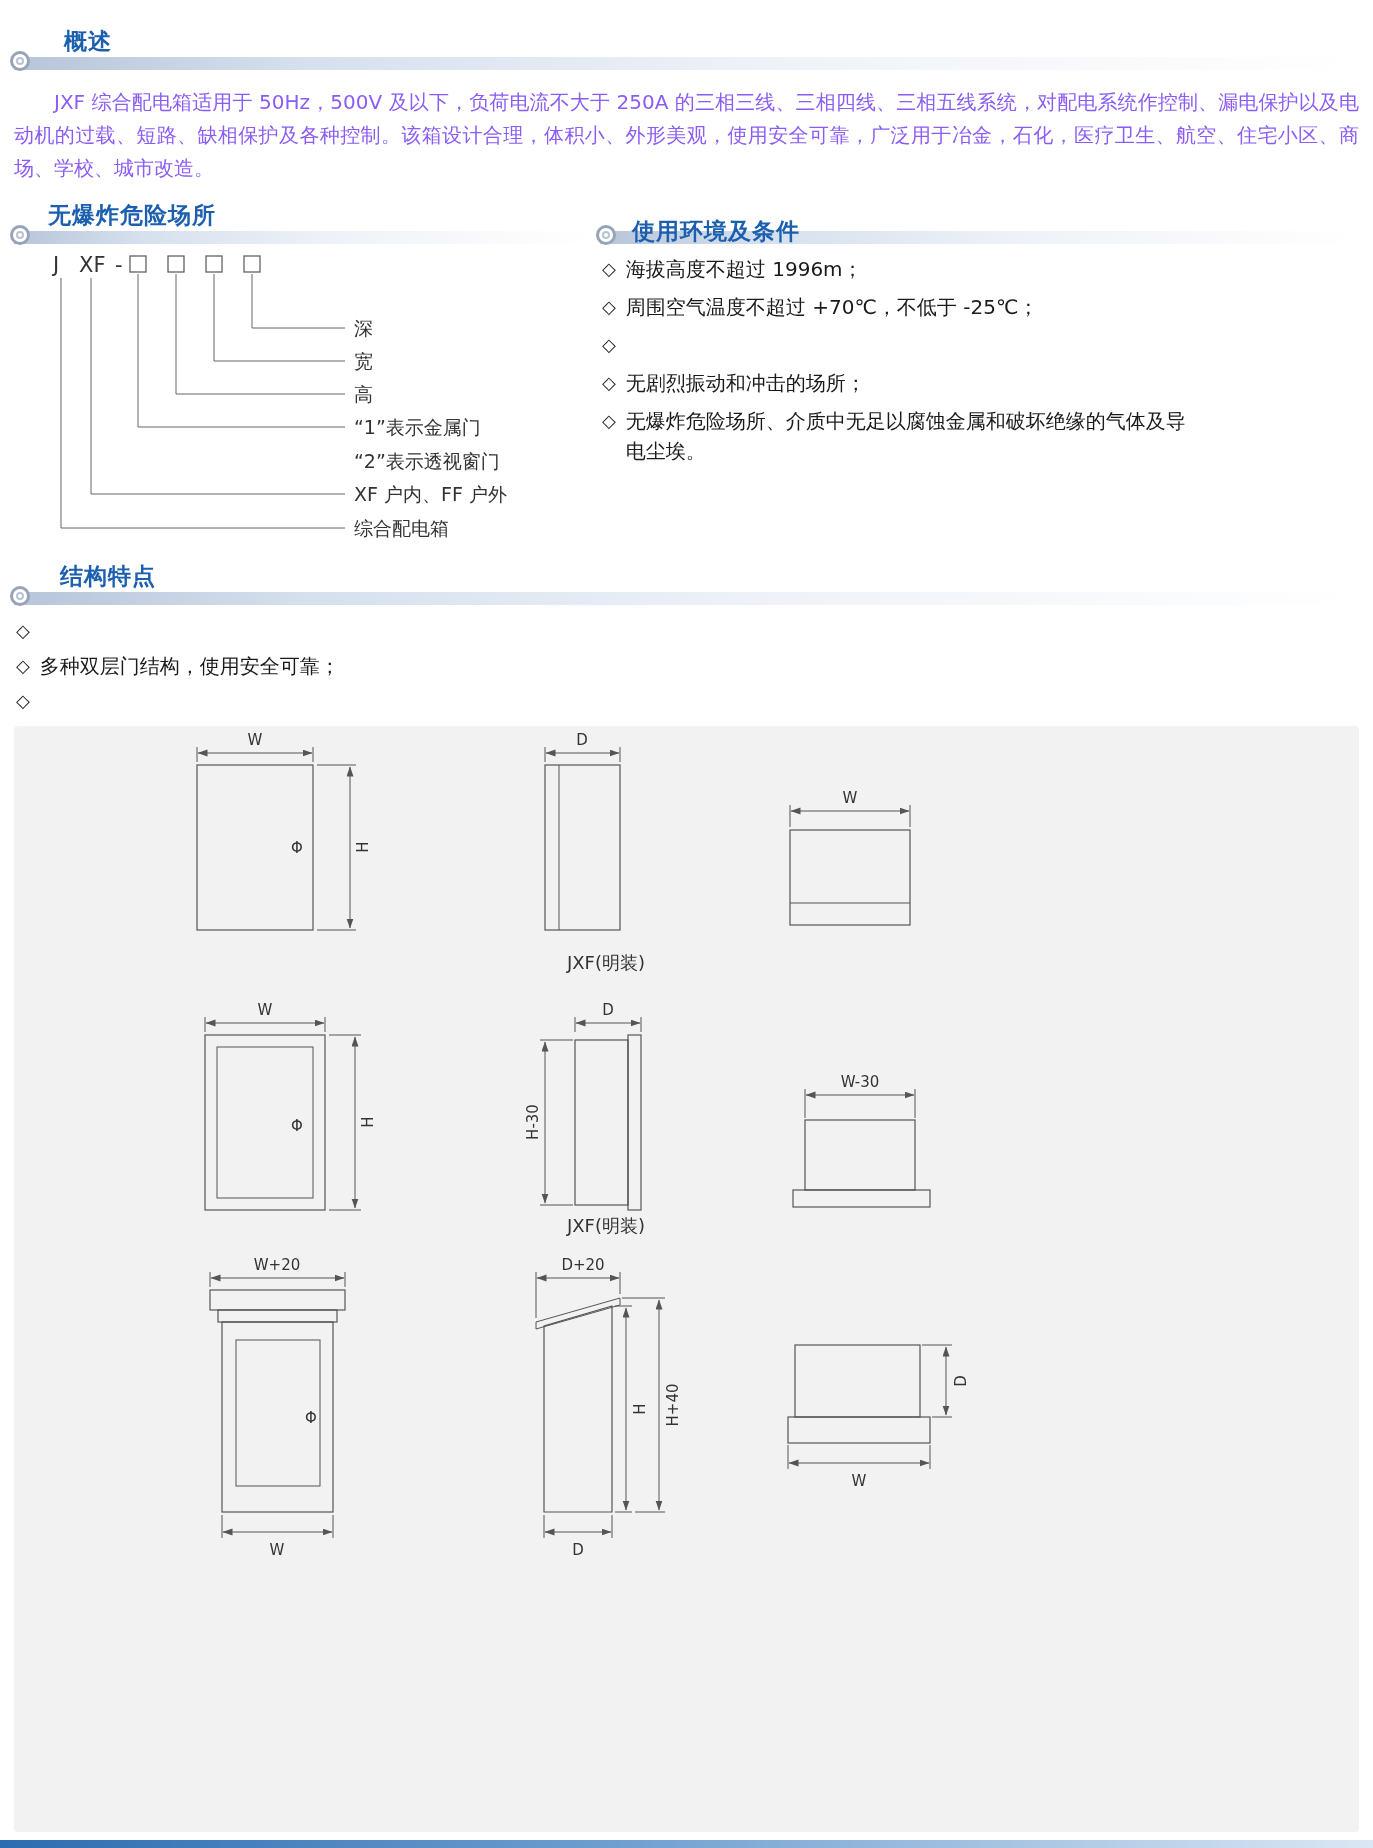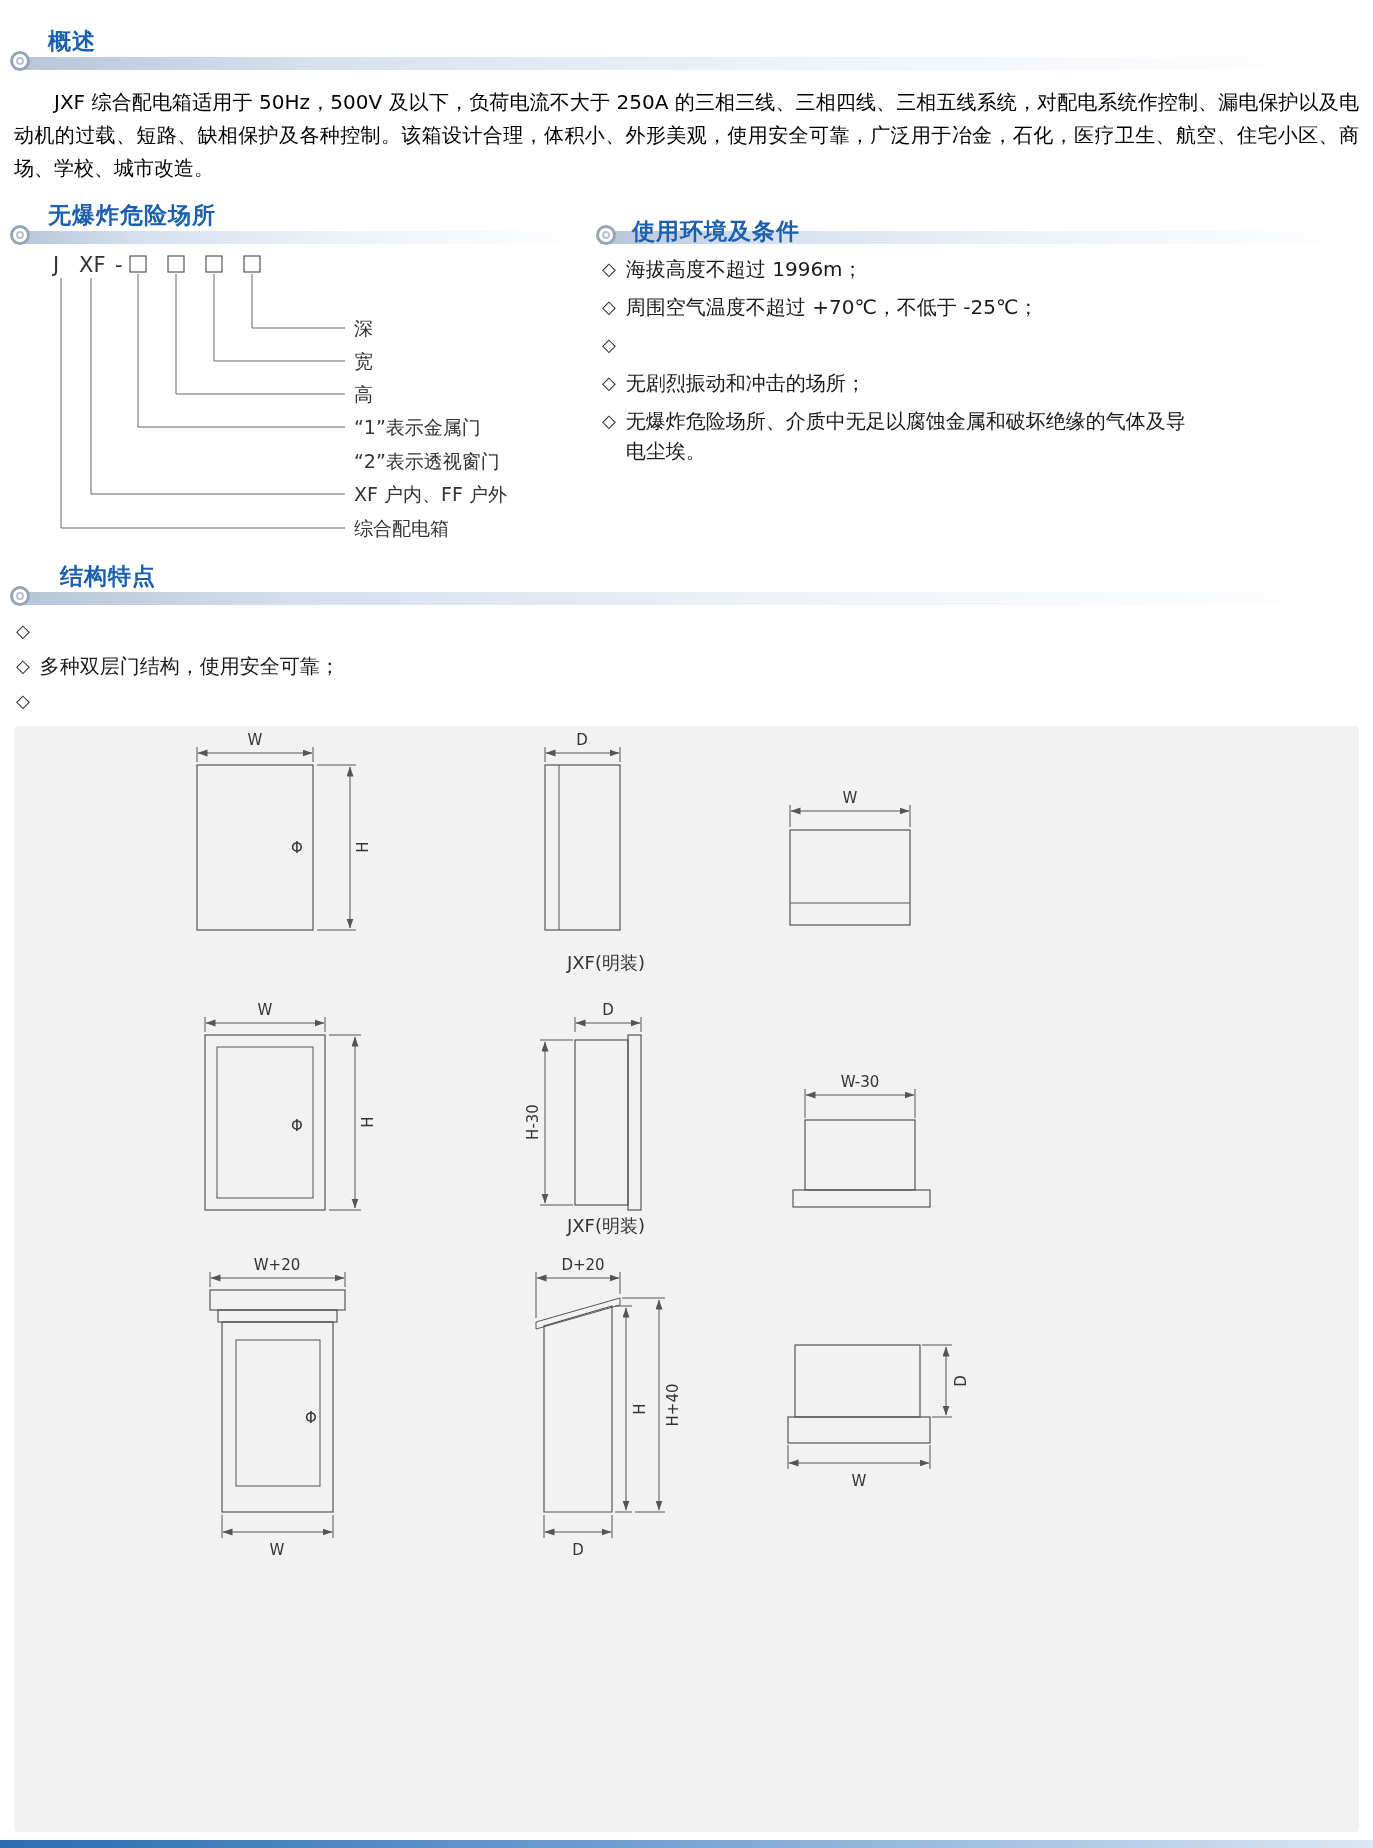--- a/index.html
+++ b/index.html
@@ -41,21 +41,21 @@
     width:4px; height:4px;
     border:2px solid #b9c3d2;
     border-radius:50%;
   }
   .body-text {
     position:absolute;
     font-size:20px;
     line-height:33px;
     text-align:justify;
     text-indent:2em;
-    color:#000000;
+    color:#8b5cf6;
   }
   ul.dlist { position:absolute; list-style:none; }
   ul.dlist li {
     display:flex;
     align-items:flex-start;
     font-size:20px;
     line-height:30px;
   }
   ul.dlist li .dm { flex:0 0 auto; margin-right:10px; font-size:18px; line-height:30px; }
   ul.dlist.env li { margin-bottom:8px; }
@@ -70,21 +70,21 @@
     position:absolute;
     left:0; width:1373px; height:8px;
     background:linear-gradient(90deg,#2c6cb0 0%,#6f9fd0 45%,#dbe7f4 100%);
   }
 </style>
 </head>
 <body>
 
 <div>
 
-  <div class="sec-title" style="left:48px;top:26px">概述</div>
+  <div class="sec-title" style="left:64px;top:26px">概述</div>
   <div class="bar" style="left:14px;top:57px;width:1345px"></div>
   <span class="ring" style="left:10px;top:51px"></span>
 
   <p class="body-text" style="left:14px;top:86px;width:1345px">JXF 综合配电箱适用于 50Hz，500V 及以下，负荷电流不大于 250A 的三相三线、三相四线、三相五线系统，对配电系统作控制、漏电保护以及电动机的过载、短路、缺相保护及各种控制。该箱设计合理，体积小、外形美观，使用安全可靠，广泛用于冶金，石化，医疗卫生、航空、住宅小区、商场、学校、城市改造。</p>
 
   <div class="sec-title" style="left:48px;top:200px">无爆炸危险场所</div>
   <div class="bar" style="left:14px;top:231px;width:578px"></div>
   <span class="ring" style="left:10px;top:225px"></span>
 
   <div class="sec-title" style="left:632px;top:216px">使用环境及条件</div>

